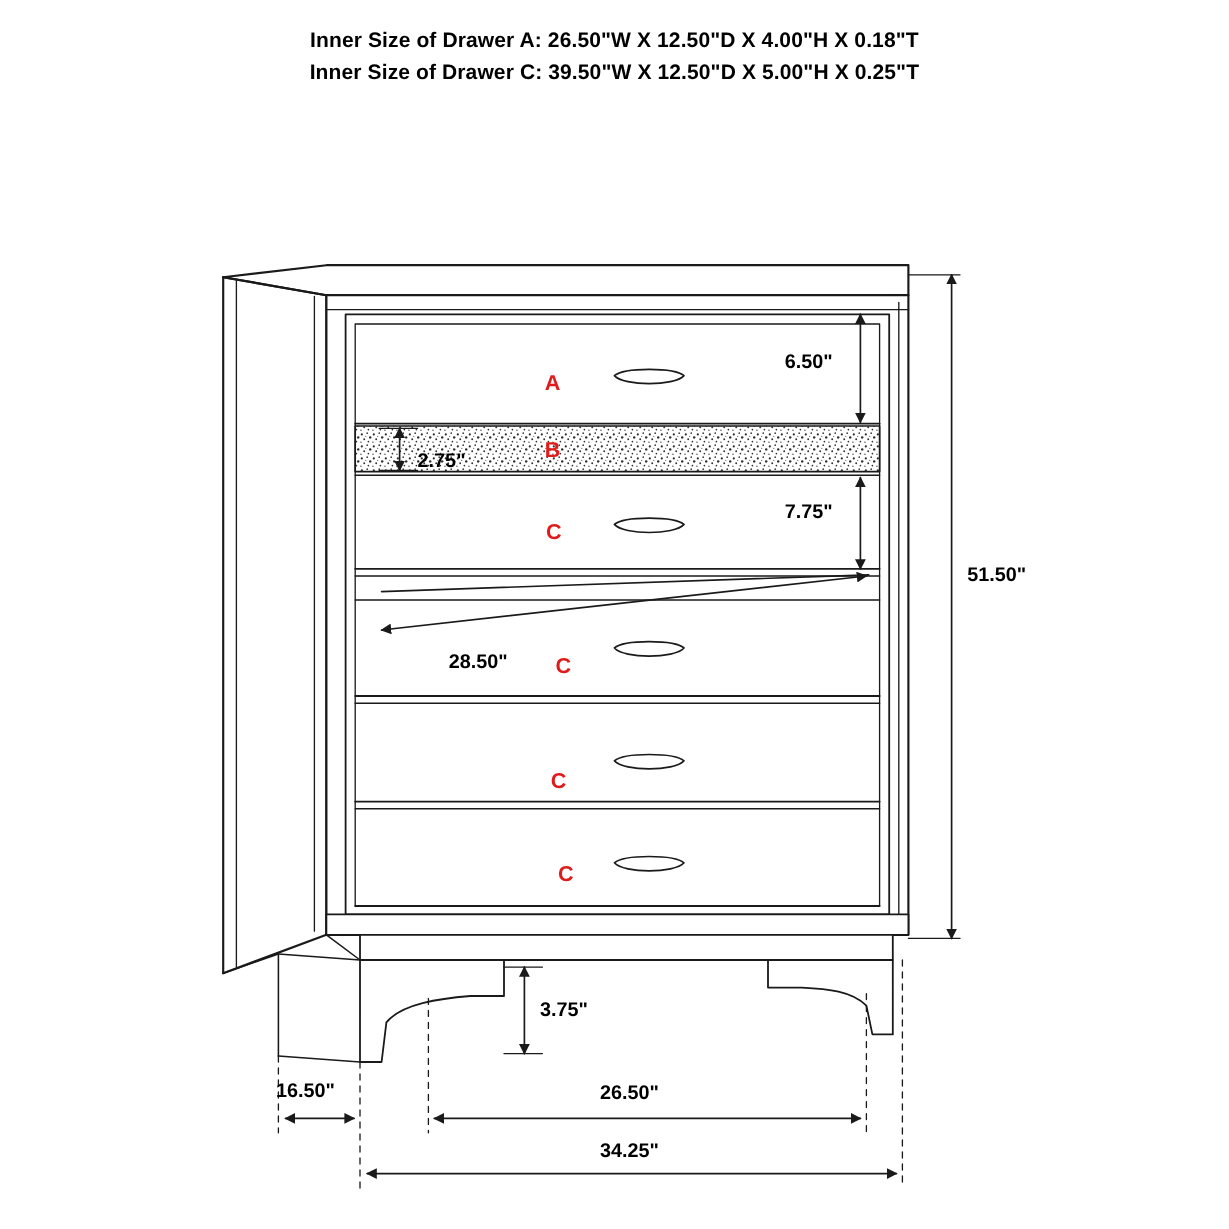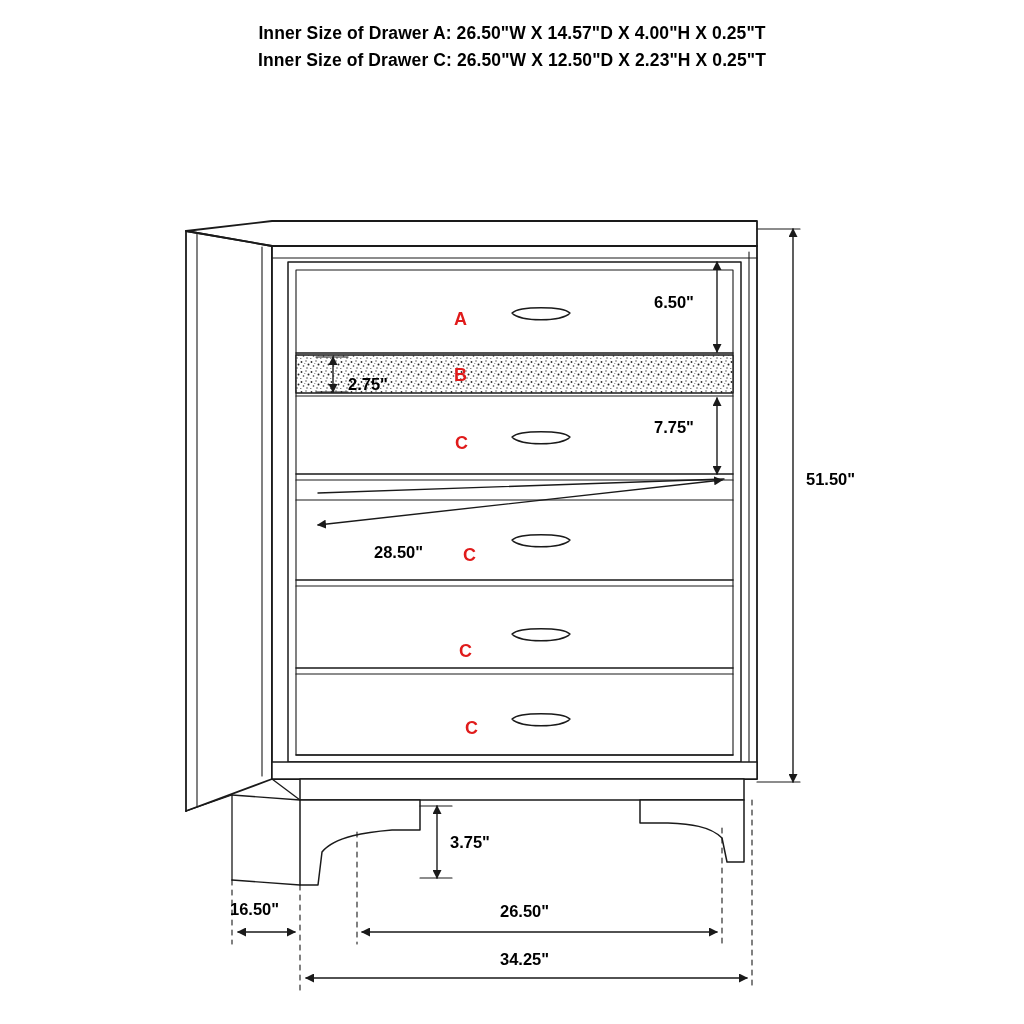--- a/index.html
+++ b/index.html
@@ -56,22 +56,22 @@
     color: #e01b1b;
     white-space: nowrap;
   }
 </style>
 </head>
 <body>
 
 <div id="stage">
 
   <div class="spec-block">
-    <div class="spec-line">Inner Size of Drawer A: 26.50"W X 14.57"D X 4.00"H X 0.25"T</div>
-    <div class="spec-line">Inner Size of Drawer C: 26.50"W X 12.50"D X 2.23"H X 0.25"T</div>
+    <div class="spec-line">Inner Size of Drawer A: 26.50"W X 12.50"D X 4.00"H X 0.18"T</div>
+    <div class="spec-line">Inner Size of Drawer C: 39.50"W X 12.50"D X 5.00"H X 0.25"T</div>
   </div>
 
   <svg class="drawing" viewBox="0 0 1024 1024">
     <defs>
       <marker id="arrHead" markerWidth="9" markerHeight="9" refX="8" refY="4.5" orient="auto" markerUnits="userSpaceOnUse">
         <path d="M0,0 L9,4.5 L0,9 Z" fill="#1a1a1a"></path>
       </marker>
       <marker id="arrTail" markerWidth="9" markerHeight="9" refX="1" refY="4.5" orient="auto" markerUnits="userSpaceOnUse">
         <path d="M9,0 L0,4.5 L9,9 Z" fill="#1a1a1a"></path>
       </marker>

